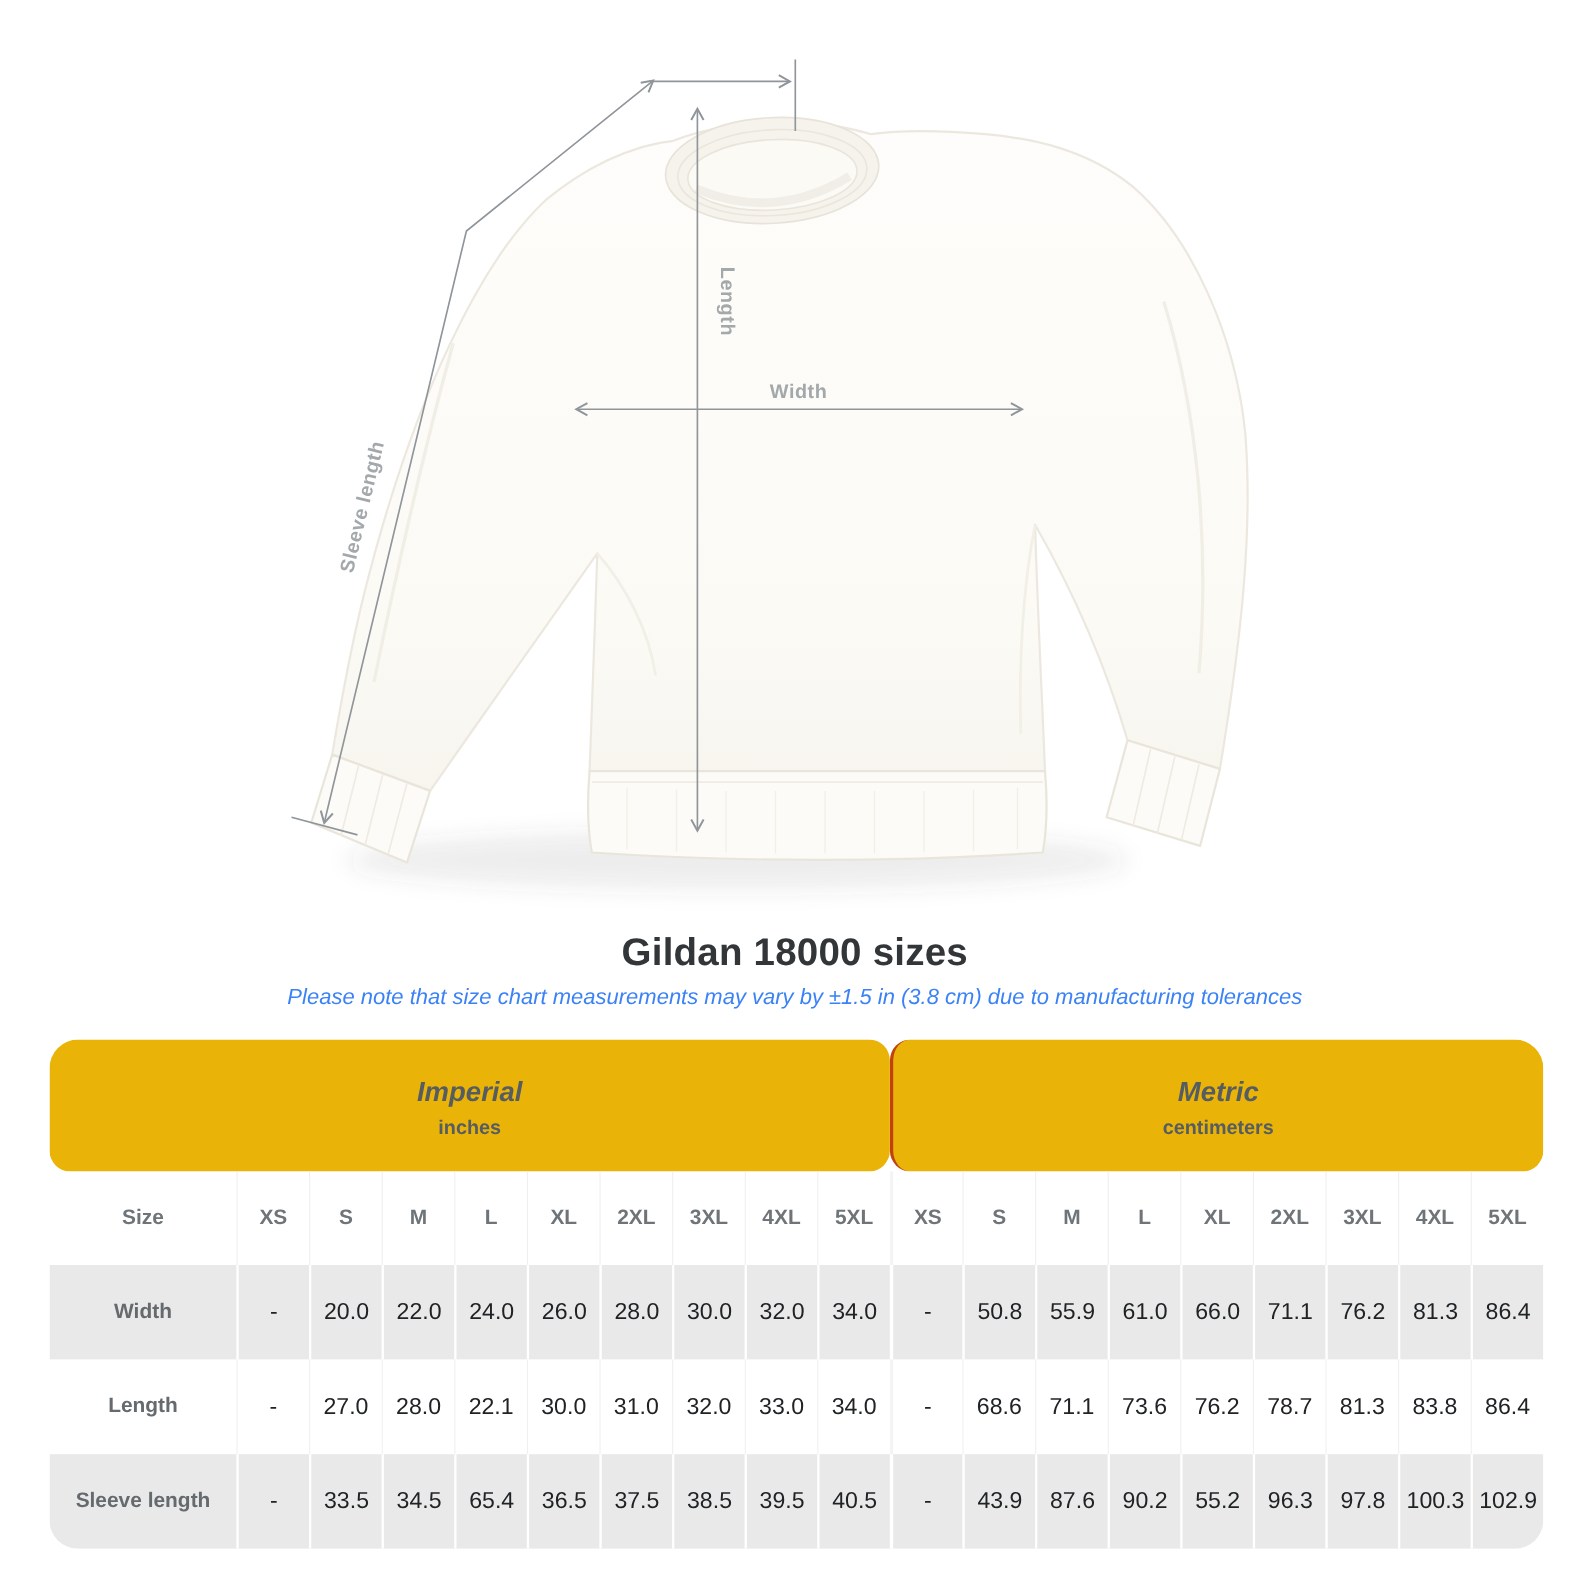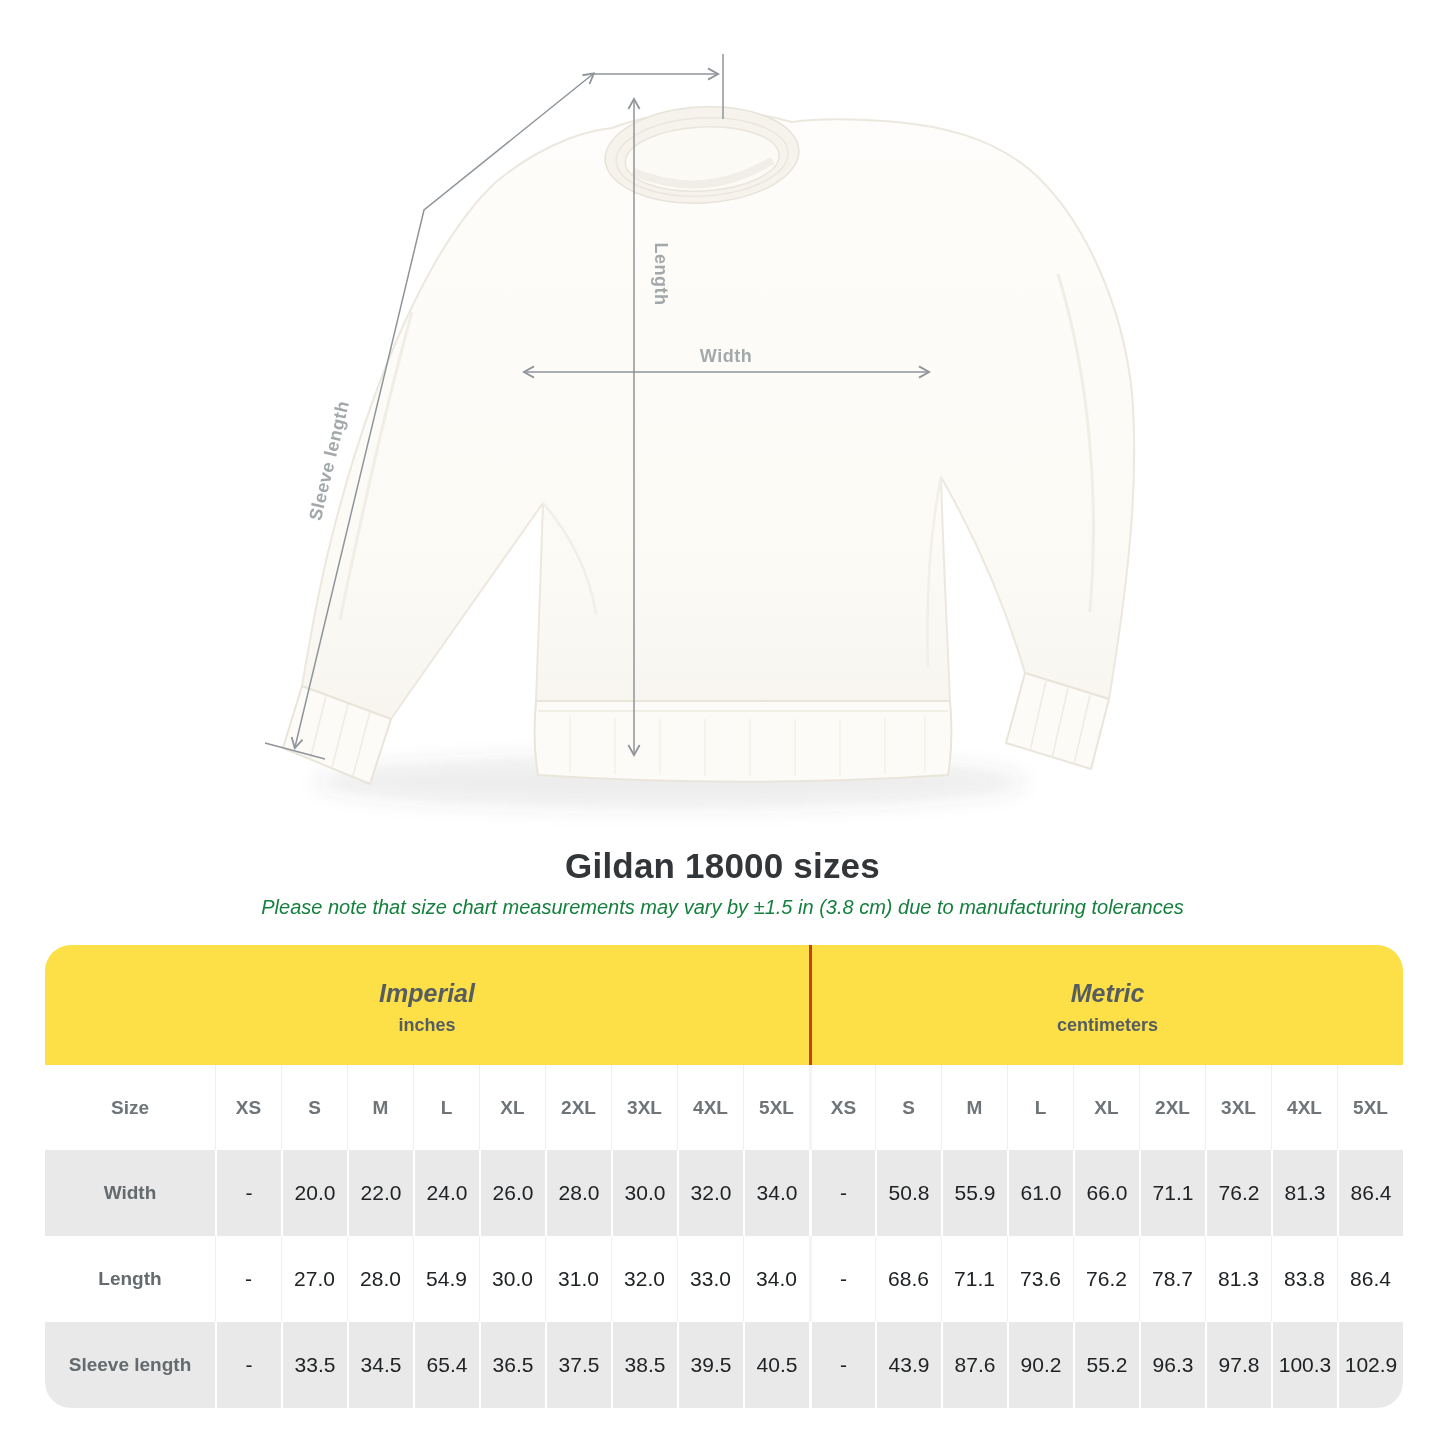--- a/index.html
+++ b/index.html
@@ -12,30 +12,30 @@
   svg text{font-family:"Liberation Sans",sans-serif;}
   .meas-line{stroke:#8f959a;stroke-width:1.5;fill:none;}
   .meas-label{fill:#a3a8ab;font-size:18px;font-weight:bold;letter-spacing:.5px;}
   
   .title{
     position:absolute;top:846px;left:0;width:100%;text-align:center;
     font-size:35px;font-weight:bold;color:#333639;letter-spacing:.2px;
   }
   .note{
     position:absolute;top:896px;left:0;width:100%;text-align:center;
-    font-size:20px;font-style:italic;color:#15803d;
+    font-size:20px;font-style:italic;color:#3b82f6;
   }
   
   .table-card{
     position:absolute;left:45px;top:945px;width:1358px;border-radius:26px;overflow:hidden;
   }
   table.size-table{border-collapse:separate;border-spacing:0;width:100%;table-layout:fixed;}
   table.size-table col.c-size{width:170px;}
   
-  .band{background:#fde047;height:120px;vertical-align:middle;text-align:center;padding:0;}
+  .band{background:#eab308;height:120px;vertical-align:middle;text-align:center;padding:0;border-radius:19px;}
   .band.metric-band{border-left:3px solid #c2410c;}
   .g-label{font-size:25px;font-weight:bold;font-style:italic;color:#565d61;line-height:1.1;padding-top:6px;}
   .g-unit{font-size:18px;color:#565d61;margin-top:8px;}
   
   .sizes-row th{
     background:#ffffff;height:85px;font-size:19px;font-weight:bold;color:#6e7478;
     vertical-align:middle;border-left:1px solid #efefef;padding:0;
   }
   .sizes-row th:first-child{border-left:none;}
   .sizes-row th.msep{border-left:3px solid #f4f4f4;}
@@ -202,21 +202,21 @@
             <td>71.1</td>
             <td>76.2</td>
             <td>81.3</td>
             <td>86.4</td>
           </tr>
         <tr class="data-row r-white">
           <th>Length</th>
         <td>-</td>
             <td>27.0</td>
             <td>28.0</td>
-            <td>54.9</td>
+            <td>22.1</td>
             <td>30.0</td>
             <td>31.0</td>
             <td>32.0</td>
             <td>33.0</td>
             <td>34.0</td>
             <td class="msep">-</td>
             <td>68.6</td>
             <td>71.1</td>
             <td>73.6</td>
             <td>76.2</td>

